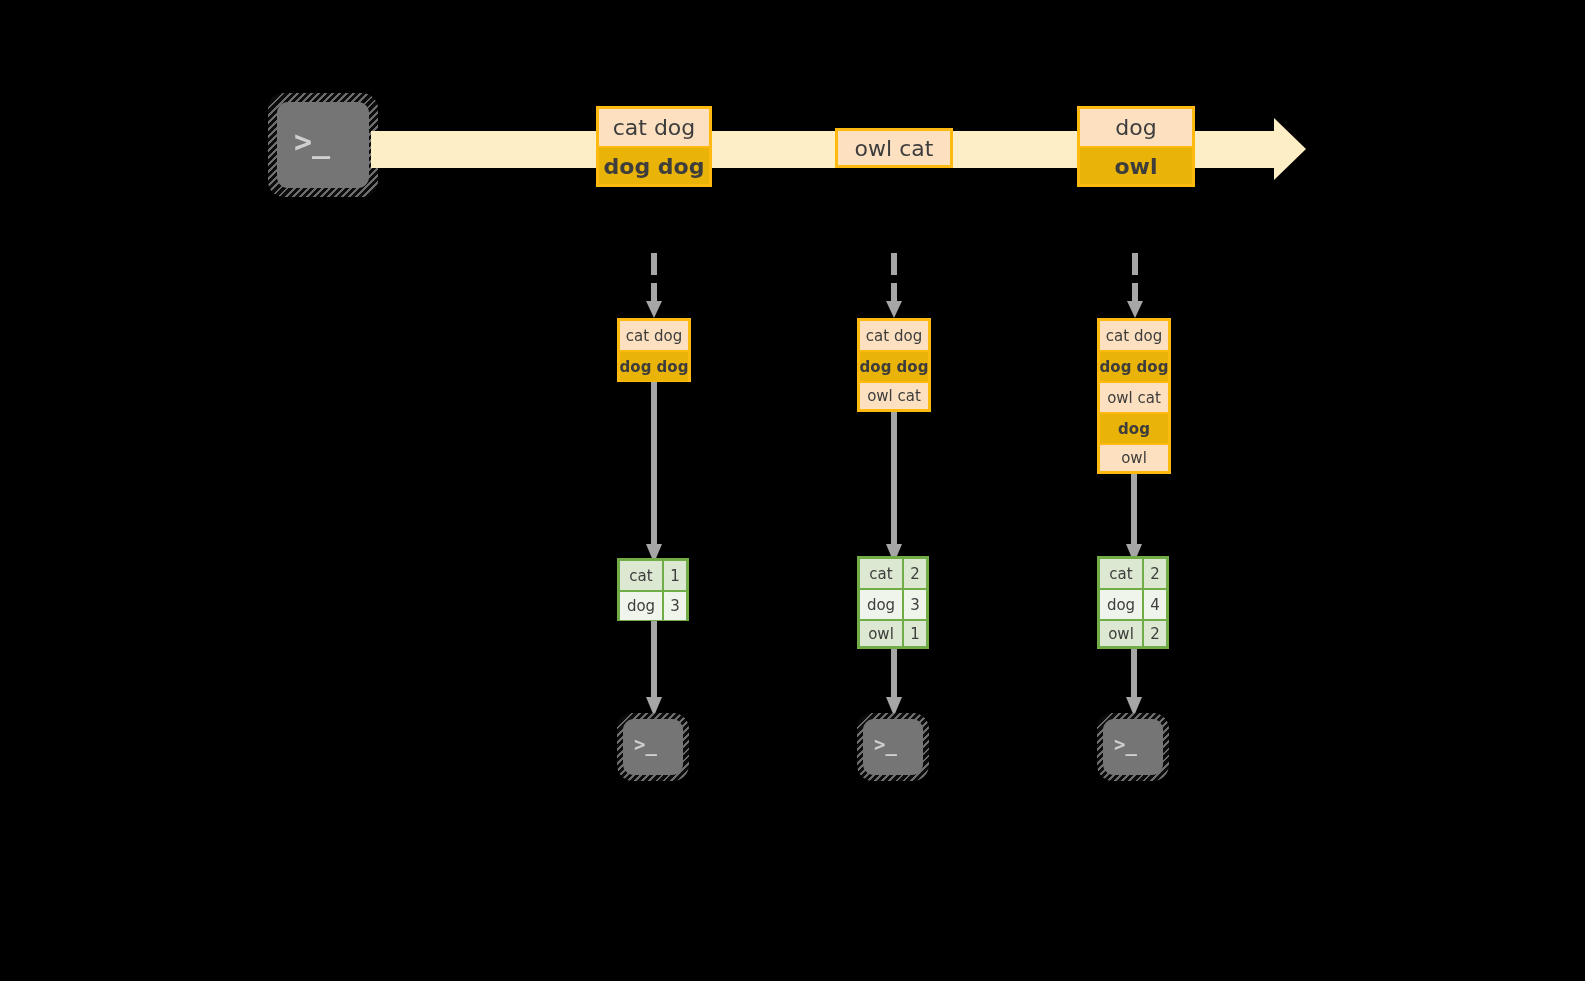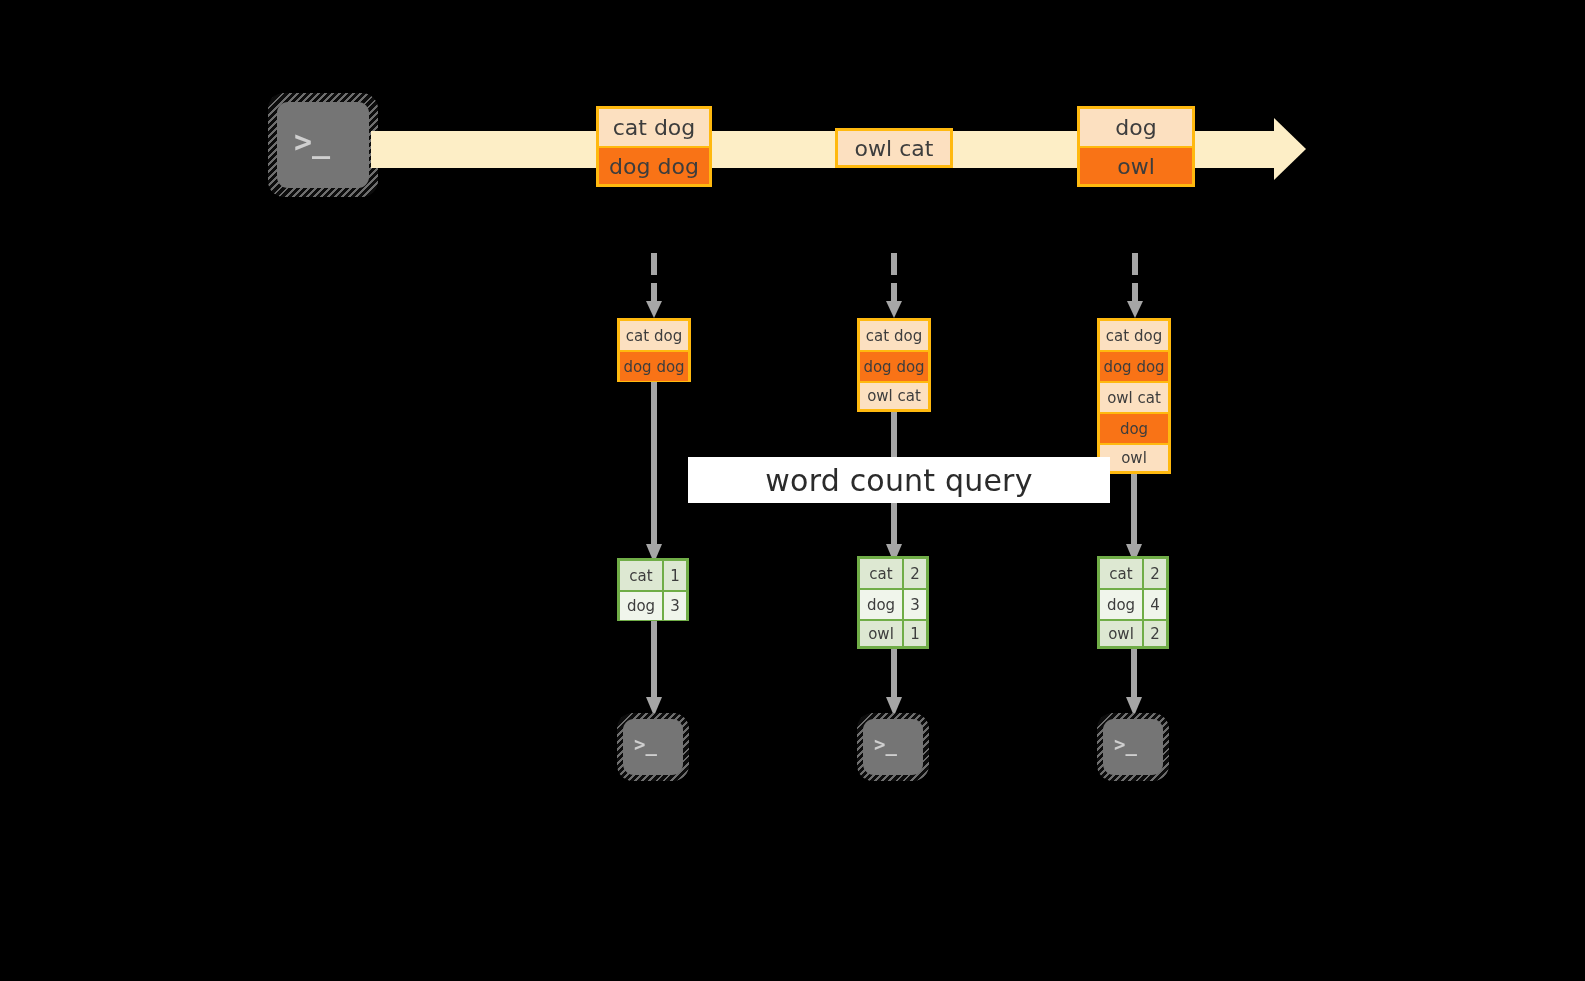--- a/index.html
+++ b/index.html
@@ -66,21 +66,21 @@
     box-sizing: border-box;
     display: flex;
     align-items: center;
     justify-content: center;
     color: #3d3d3d;
     white-space: nowrap;
     border-bottom: 2px solid #ffb90f;
   }
   .evt-row:last-child { border-bottom: none; }
   .evt-row.shade-a { background: #fce0c0; }
-  .evt-row.shade-b { background: #f97316; }
+  .evt-row.shade-b { background: #eab308; font-weight: bold; }
   
   .res-table {
     position: absolute;
     box-sizing: border-box;
     border: 3px solid #70ad47;
     background: #7f1d1d;
   }
   .res-row {
     display: flex;
     box-sizing: border-box;
@@ -197,23 +197,20 @@
   </div>
   <div class="conn" style="left:886px; top:412px; width:16px; height:152px;">
     <div class="conn-line" style="left:5px; top:0px; width:6px; height:134px;"></div>
     <div class="conn-head" style="left:0px; top:132px; border-width:19px 8px 0 8px;"></div>
   </div>
   <div class="conn" style="left:1126px; top:474px; width:16px; height:90px;">
     <div class="conn-line" style="left:5px; top:0px; width:6px; height:72px;"></div>
     <div class="conn-head" style="left:0px; top:70px; border-width:19px 8px 0 8px;"></div>
   </div>
 
-  <div class="query-band" style="left:688px; top:457px; width:422px; height:46px;">
-    <span class="query-label" style="font-size:30px;">word count query</span>
-  </div>
 
   <div class="res-table" style="left:617px; top:558px; width:72px; height:63px;">
     <div class="res-row shade-a" style="height:31px;">
       <div class="res-key" style="width:44px; font-size:15px;">cat</div>
       <div class="res-val" style="flex:1; font-size:15px;">1</div>
     </div>
     <div class="res-row shade-b" style="height:28px;">
       <div class="res-key" style="width:44px; font-size:15px;">dog</div>
       <div class="res-val" style="flex:1; font-size:15px;">3</div>
     </div>

